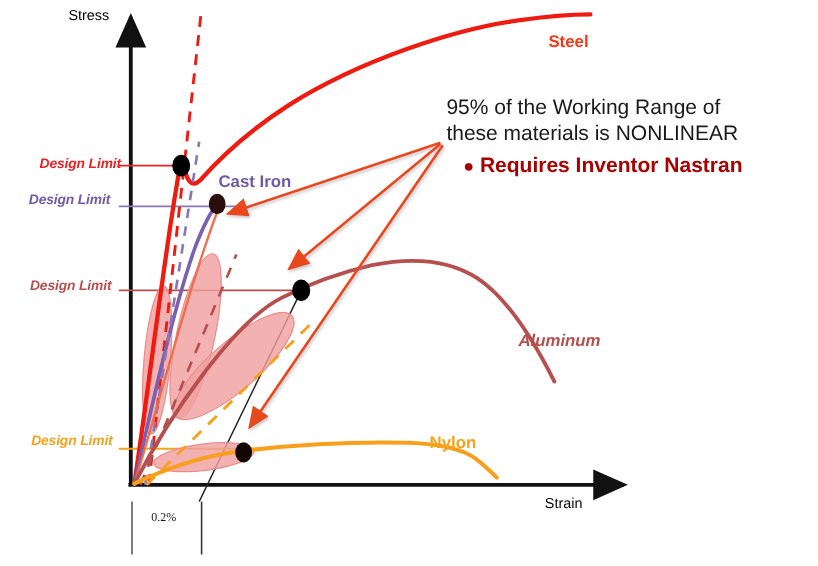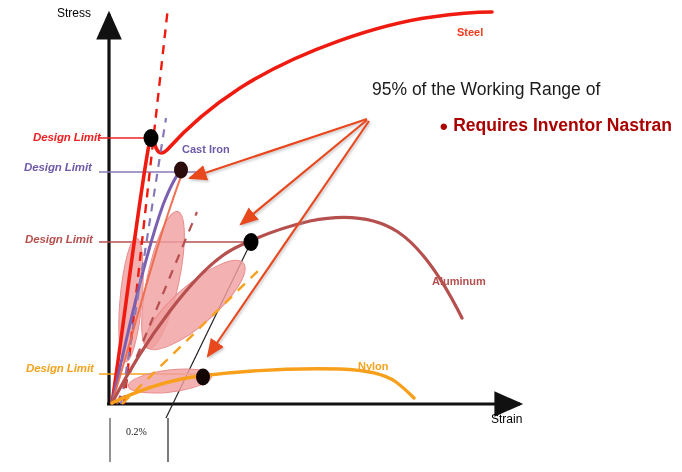--- a/index.html
+++ b/index.html
@@ -10,32 +10,32 @@
   .lbl{position:absolute;white-space:nowrap;}
 
   .axis-title{font-size:12px;color:#000000;font-family:"Liberation Sans",sans-serif;}
 
   .dl{font-size:11.5px;font-weight:bold;font-family:"Liberation Sans",sans-serif;letter-spacing:-0.1px;font-style:italic;}
   .dl-steel{color:#ef2020;}
   .dl-castiron{color:#6f5aa8;}
   .dl-alum{color:#b5504f;}
   .dl-nylon{color:#f5a21c;}
 
-  .mat{font-size:11px;font-weight:bold;font-family:"Liberation Sans",sans-serif;}
+  .mat{font-size:14px;font-weight:bold;font-family:"Liberation Sans",sans-serif;}
   .mat-steel{color:#f23a1d;}
   .mat-castiron{color:#6f5aa8;}
   .mat-alum{color:#b5504f;}
   .mat-nylon{color:#f5a21c;}
 
   .offset-pct{font-size:10px;color:#1a1a1a;font-family:"Liberation Serif",serif;}
 
   .callout{position:absolute;left:372px;top:78px;width:300px;}
   .callout-line{font-size:17.5px;color:#1a1a1a;line-height:1.28;font-family:"Liberation Sans",sans-serif;white-space:nowrap;}
-  .callout-bullet{font-size:17.5px;color:#aa0000;font-weight:bold;line-height:1.3;margin-top:14px;margin-left:14px;
-                  font-family:"Liberation Sans",sans-serif;white-space:nowrap;text-align:right;}
+  .callout-bullet{font-size:17.5px;color:#aa0000;font-weight:bold;line-height:1.3;margin-top:3px;margin-left:14px;
+                  font-family:"Liberation Sans",sans-serif;white-space:nowrap;}
   .callout-bullet .dot{font-size:15px;}
 </style>
 </head>
 <body>
 
 <div id="stage">
 
   <svg id="plot" viewBox="0 0 682 472">
     <defs>
       <marker id="arrowAxis" markerWidth="10" markerHeight="10" refX="8" refY="4" orient="auto">
@@ -115,41 +115,42 @@
     <g filter="url(#softshadow)">
       <line x1="367" y1="119" x2="190" y2="178" stroke="#e8491b" stroke-width="2.2" marker-end="url(#arrowOrange)"></line>
       <line x1="367" y1="120" x2="241" y2="224" stroke="#e8491b" stroke-width="2.2" marker-end="url(#arrowOrange)"></line>
       <line x1="369" y1="121" x2="208" y2="356" stroke="#e8491b" stroke-width="2.2" marker-end="url(#arrowOrange)"></line>
     </g>
 
   </svg>
 
   <div class="lbl axis-title" style="left:57px; top:6px;">Stress</div>
 
-  <div class="lbl axis-title" style="left:491px; top:412px;">Strain</div>
+  <div class="lbl axis-title" style="left:454px; top:412px;">Strain</div>
 
   <div class="lbl offset-pct" style="left:126px; top:426px;text-align:center;">0.2%</div>
 
   <div class="lbl dl dl-steel" style="left:33px; top:131px;">Design Limit</div>
 
   <div class="lbl dl dl-castiron" style="left:24px; top:161px;">Design Limit</div>
 
   <div class="lbl dl dl-alum" style="left:25px; top:233px;">Design Limit</div>
 
   <div class="lbl dl dl-nylon" style="left:26px; top:362px;">Design Limit</div>
 
   <div class="lbl mat mat-steel" style="left:457px; top:26px;">Steel</div>
 
   <div class="lbl mat mat-castiron" style="left:182px; top:143px;">Cast Iron</div>
 
-  <div class="lbl mat mat-alum" style="left:432px; top:275px;">Aluminum</div>
+  <div class="lbl mat mat-alum" style="left:432px; top:275px;font-style:italic;">Aluminum</div>
 
   <div class="lbl mat mat-nylon" style="left:358px; top:360px;">Nylon</div>
 
   <div class="callout">
     <div class="callout-line">95% of the Working Range of</div>
+    <div class="callout-line">these materials is NONLINEAR</div>
     <div class="callout-bullet">
       <span class="dot">●</span>
       <span>Requires Inventor Nastran</span>
     </div>
   </div>
 
 </div>
 
 </body></html>

